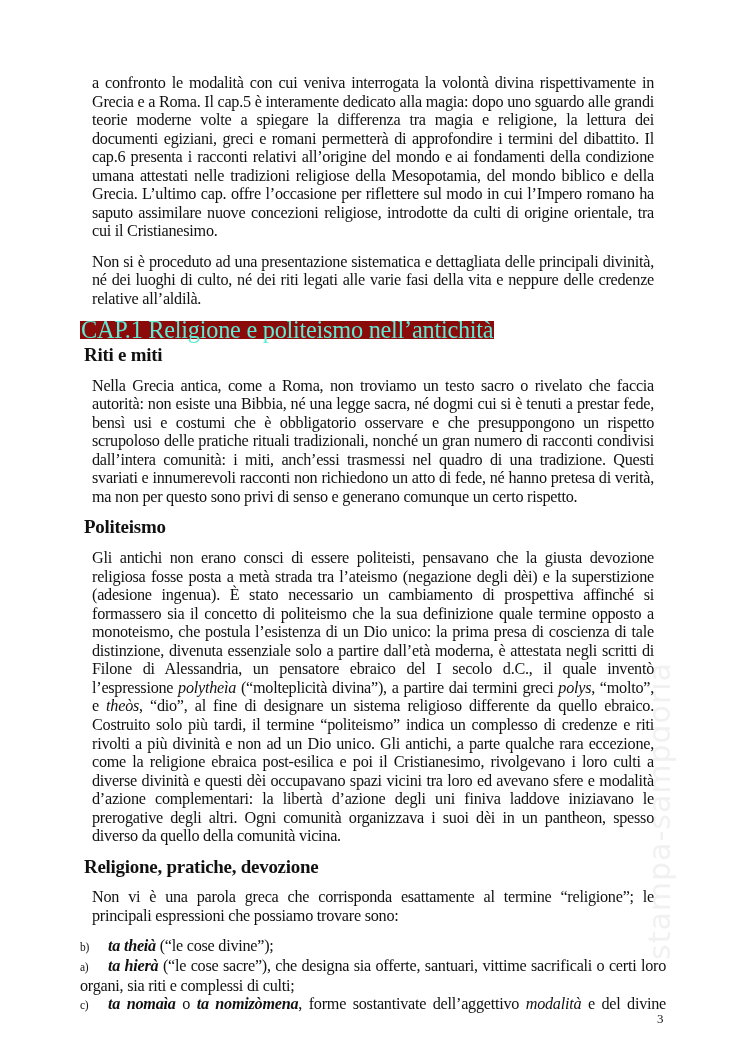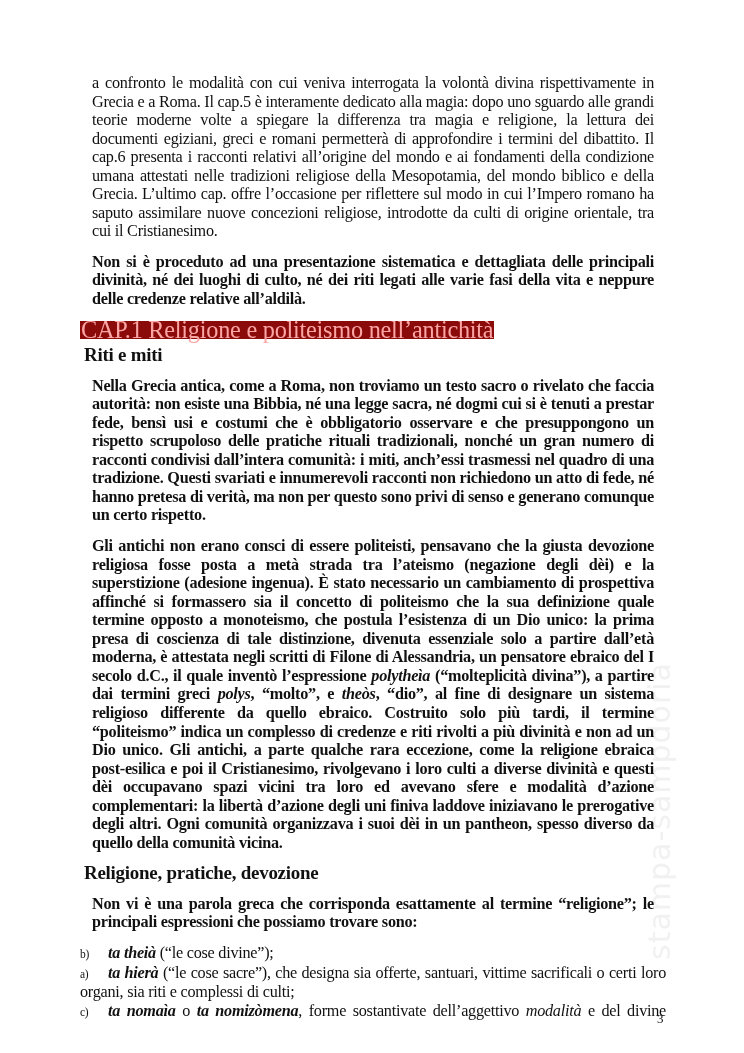--- a/index.html
+++ b/index.html
@@ -23,26 +23,25 @@
       font-size: 16.2px;
       line-height: 18.55px;
       letter-spacing: -0.25px;
     }
     .para {
       margin: 12px;
       text-align: justify;
     }
     .para.last-left {
       text-align-last: left;
-      font-weight: bold;
     }
     .chapter-bar {
       display: inline-block;
       background: #8b0a0a;
-      color: #fca5a5;
+      color: #5eead4;
       padding: 0 1px;
       margin: 0;
       line-height: 18.55px;
       font-weight: normal;
     }
     .section-heading {
       margin: 4px;
       font-weight: bold;
     }
     .list-item {
@@ -91,20 +90,21 @@
   <p class="para">a confronto le modalità con cui veniva interrogata la volontà divina rispettivamente in Grecia e a Roma. Il cap.5 è interamente dedicato alla magia: dopo uno sguardo alle grandi teorie moderne volte a spiegare la differenza tra magia e religione, la lettura dei documenti egiziani, greci e romani permetterà di approfondire i termini del dibattito. Il cap.6 presenta i racconti relativi all’origine del mondo e ai fondamenti della condizione umana attestati nelle tradizioni religiose della Mesopotamia, del mondo biblico e della Grecia. L’ultimo cap. offre l’occasione per riflettere sul modo in cui l’Impero romano ha saputo assimilare nuove concezioni religiose, introdotte da culti di origine orientale, tra cui il Cristianesimo.</p>
   <p class="para last-left">Non si è proceduto ad una presentazione sistematica e dettagliata delle principali divinità, né dei luoghi di culto, né dei riti legati alle varie fasi della vita e neppure delle credenze relative all’aldilà.</p>
 
   <div>
     <h2 class="chapter-bar">CAP.1 Religione e politeismo nell’antichità</h2>
   </div>
 
   <h3 class="section-heading">Riti e miti</h3>
   <p class="para last-left">Nella Grecia antica, come a Roma, non troviamo un testo sacro o rivelato che faccia autorità: non esiste una Bibbia, né una legge sacra, né dogmi cui si è tenuti a prestar fede, bensì usi e costumi che è obbligatorio osservare e che presuppongono un rispetto scrupoloso delle pratiche rituali tradizionali, nonché un gran numero di racconti condivisi dall’intera comunità: i miti, anch’essi trasmessi nel quadro di una tradizione. Questi svariati e innumerevoli racconti non richiedono un atto di fede, né hanno pretesa di verità, ma non per questo sono privi di senso e generano comunque un certo rispetto.</p>
 
+  <h3 class="section-heading">Politeismo</h3>
   <p class="para last-left"><span>Gli antichi non erano consci di essere politeisti, pensavano che la giusta devozione religiosa fosse posta a metà strada tra l’ateismo (negazione degli dèi) e la superstizione (adesione ingenua). È stato necessario un cambiamento di prospettiva affinché si formassero sia il concetto di politeismo che la sua definizione quale termine opposto a monoteismo, che postula l’esistenza di un Dio unico: la prima presa di coscienza di tale distinzione, divenuta essenziale solo a partire dall’età moderna, è attestata negli scritti di Filone di Alessandria, un pensatore ebraico del I secolo d.C., il quale inventò l’espressione </span><span class="term-i">polytheìa</span><span> (“molteplicità divina”), a partire dai termini greci </span><span class="term-i">polys</span><span>, “molto”, e </span><span class="term-i">theòs</span><span>, “dio”, al fine di designare un sistema religioso differente da quello ebraico. Costruito solo più tardi, il termine “politeismo” indica un complesso di credenze e riti rivolti a più divinità e non ad un Dio unico. Gli antichi, a parte qualche rara eccezione, come la religione ebraica post-esilica e poi il Cristianesimo, rivolgevano i loro culti a diverse divinità e questi dèi occupavano spazi vicini tra loro ed avevano sfere e modalità d’azione complementari: la libertà d’azione degli uni finiva laddove iniziavano le prerogative degli altri. Ogni comunità organizzava i suoi dèi in un pantheon, spesso diverso da quello della comunità vicina.</span></p>
 
   <h3 class="section-heading">Religione, pratiche, devozione</h3>
   <p class="para last-left">Non vi è una parola greca che corrisponda esattamente al termine “religione”; le principali espressioni che possiamo trovare sono:</p>
 
   <p class="list-item"><span class="list-marker">b)</span><span class="term-bi">ta theià</span><span> (“le cose divine”);</span></p>
 
   <p class="list-item"><span class="list-marker">a)</span><span class="term-bi">ta hierà</span><span> (“le cose sacre”), che designa sia offerte, santuari, vittime sacrificali o certi loro organi, sia riti e complessi di culti;</span></p>
 
   <p class="list-item" style="text-align-last: justify;"><span class="list-marker">c)</span><span class="term-bi">ta nomaìa</span><span> o </span><span class="term-bi">ta nomizòmena</span><span>, forme sostantivate dell’aggettivo </span><span class="term-i">modalità</span><span> e del divine</span></p>

